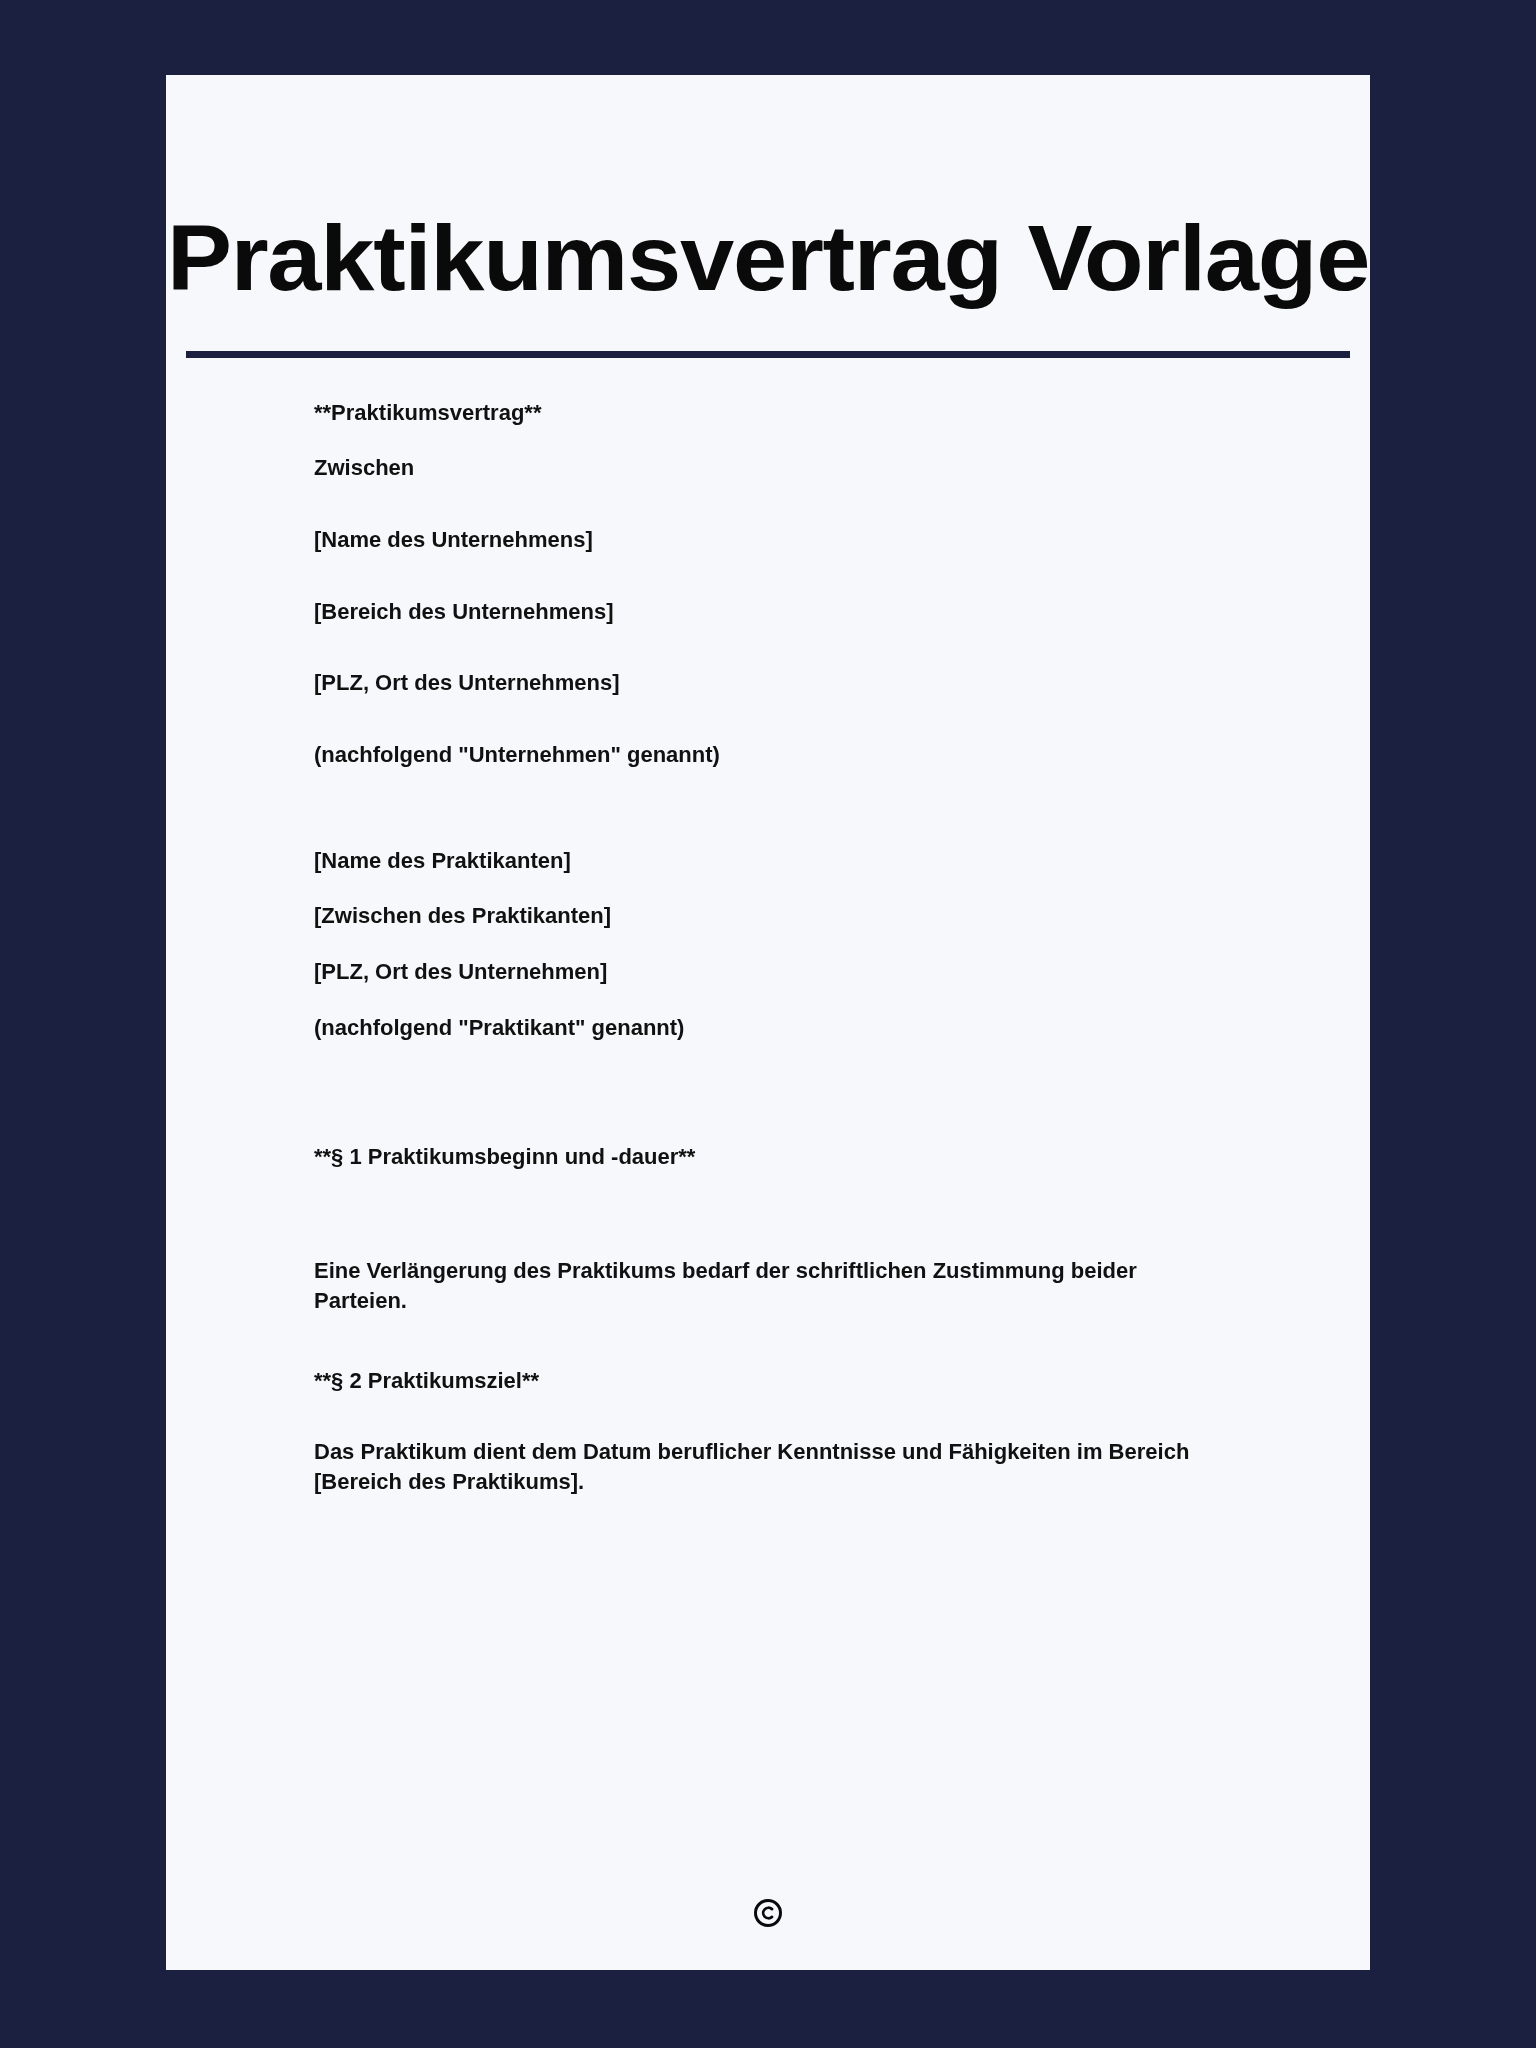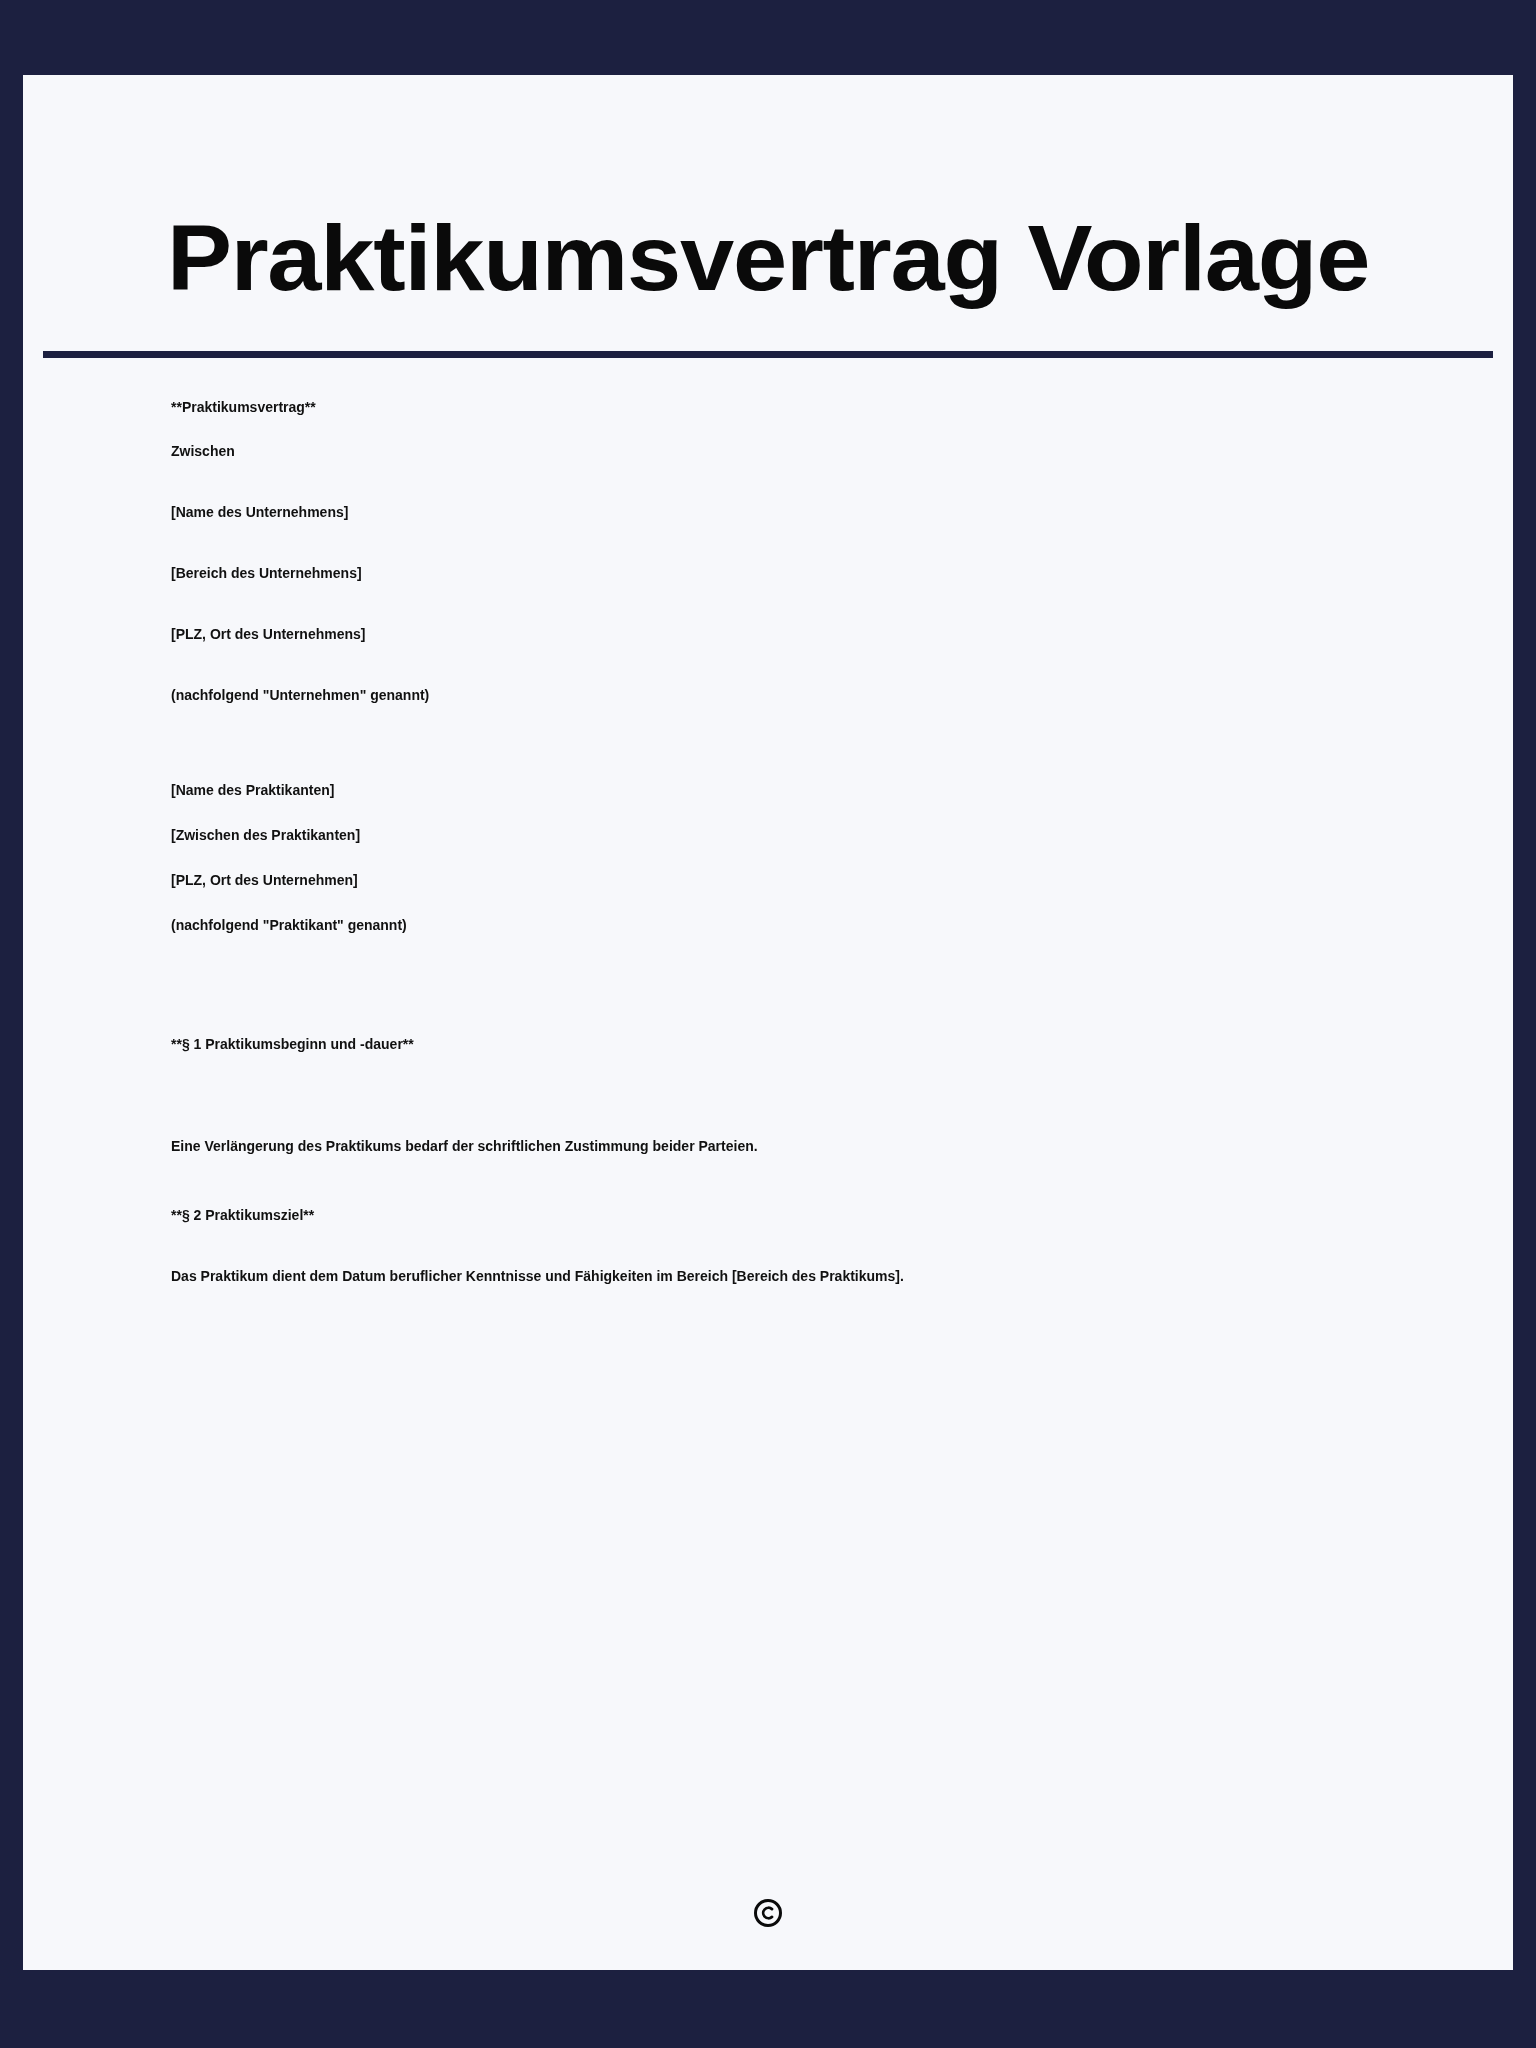--- a/index.html
+++ b/index.html
@@ -16,21 +16,21 @@
   .backdrop {
     width: 1536px;
     height: 2048px;
     background: #1c2040;
     box-sizing: border-box;
     padding: 75px 0 0 0;
     display: flex;
     justify-content: center;
   }
   .page {
-    width: 1490px;
+    width: 1204px;
     height: 1895px;
     background: #f7f8fb;
     box-sizing: border-box;
     position: relative;
     display: flex;
     flex-direction: column;
   }
   .title-block {
     padding: 135px 28px 0 28px;
   }
@@ -53,21 +53,21 @@
   .rule {
     height: 7px;
     background: #1c2040;
     width: 100%;
   }
   .body-block {
     padding: 40px 140px 0 148px;
     flex: 1 1 auto;
   }
   .para {
-    font-size: 14px;
+    font-size: 22px;
     font-weight: bold;
     color: #111111;
     line-height: 1.35;
     margin: 0;
   }
   .gap-sm { height: 26px; }
   .gap-md { height: 42px; }
   .gap-lg { height: 50px; }
   .footer {
     position: absolute;

